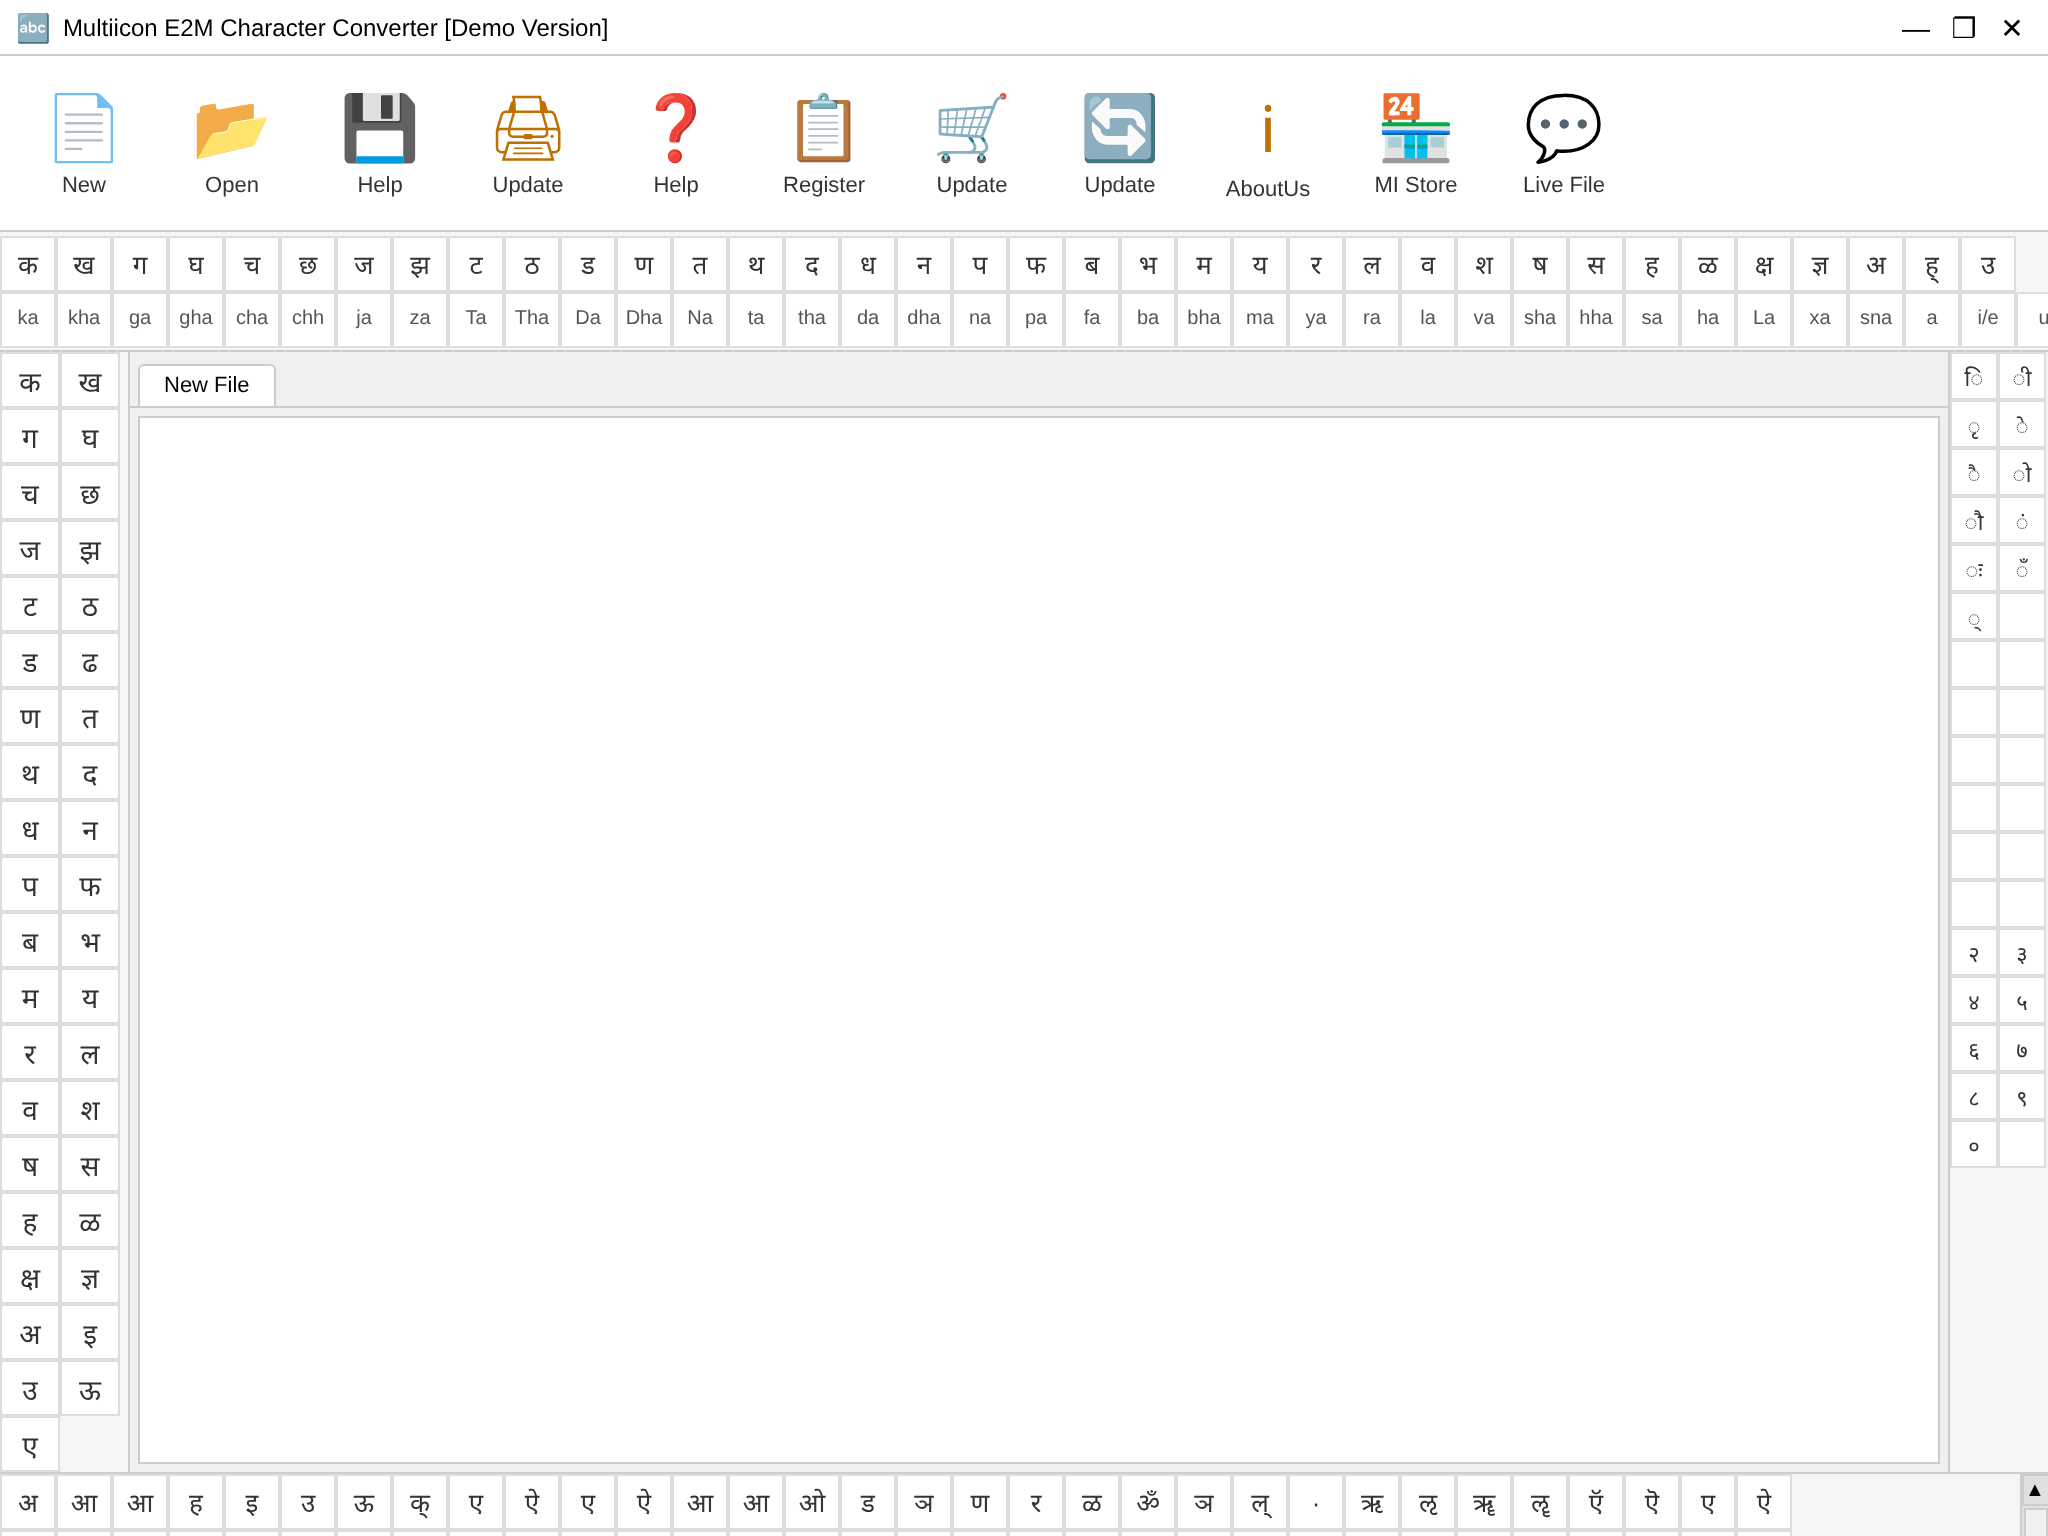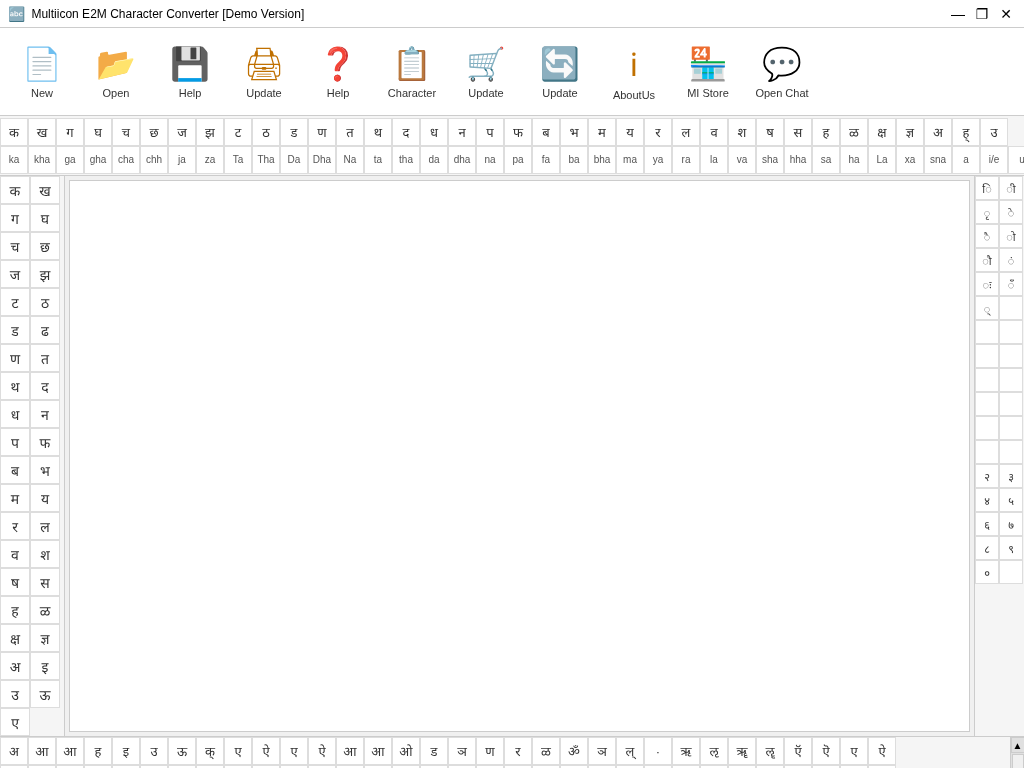--- a/index.html
+++ b/index.html
@@ -266,41 +266,41 @@
     <button class="toolbar-btn">
       <span class="toolbar-icon">🖨</span>
       <span>Update</span>
     </button>
     <button class="toolbar-btn">
       <span class="toolbar-icon">❓</span>
       <span>Help</span>
     </button>
     <button class="toolbar-btn">
       <span class="toolbar-icon">📋</span>
-      <span>Character</span>
+      <span>Register</span>
     </button>
     <button class="toolbar-btn">
       <span class="toolbar-icon">🛒</span>
       <span>Update</span>
     </button>
     <button class="toolbar-btn">
       <span class="toolbar-icon">🔄</span>
       <span>Update</span>
     </button>
     <button class="toolbar-btn">
       <span class="toolbar-icon">ℹ</span>
       <span>AboutUs</span>
     </button>
     <button class="toolbar-btn">
       <span class="toolbar-icon">🏪</span>
       <span>MI Store</span>
     </button>
     <button class="toolbar-btn">
       <span class="toolbar-icon">💬</span>
-      <span>Open Chat</span>
+      <span>Live File</span>
     </button>
   </div>
 
 <div class="top-char-bar">
   <div class="top-char-section">
     <div class="top-char-row" id="top-row1">
         <div class="top-char-cell">क</div>
         <div class="top-char-cell">ख</div>
         <div class="top-char-cell">ग</div>
         <div class="top-char-cell">घ</div>
@@ -458,20 +458,23 @@
         <div class="char-cell">उ</div>
         <div class="char-cell">ऊ</div>
       </div>
       <div class="char-pair">
         <div class="char-cell">ए</div>
       </div>
     </div>
 
   <div class="center-with-top">
 
+    <div class="tab-bar">
+      <div class="tab">New File</div>
+    </div>
 
     <div class="editor-area">
       <textarea class="editor-textarea" style=""></textarea>
     </div>
   </div>
 
   <div class="right-sidebar" id="right-sidebar">
   <div class="right-char-row">
         <div class="right-cell">◌ि</div>
         <div class="right-cell">◌ी</div>

